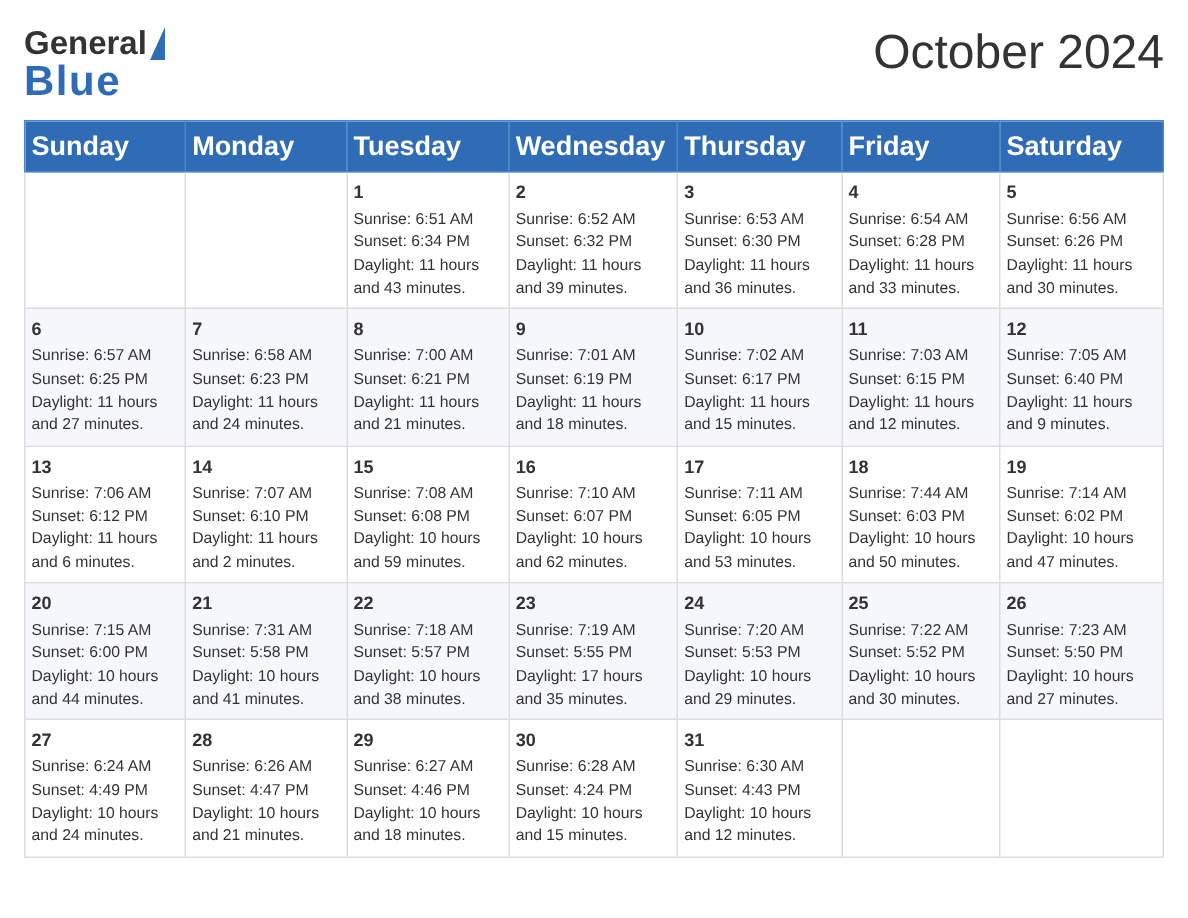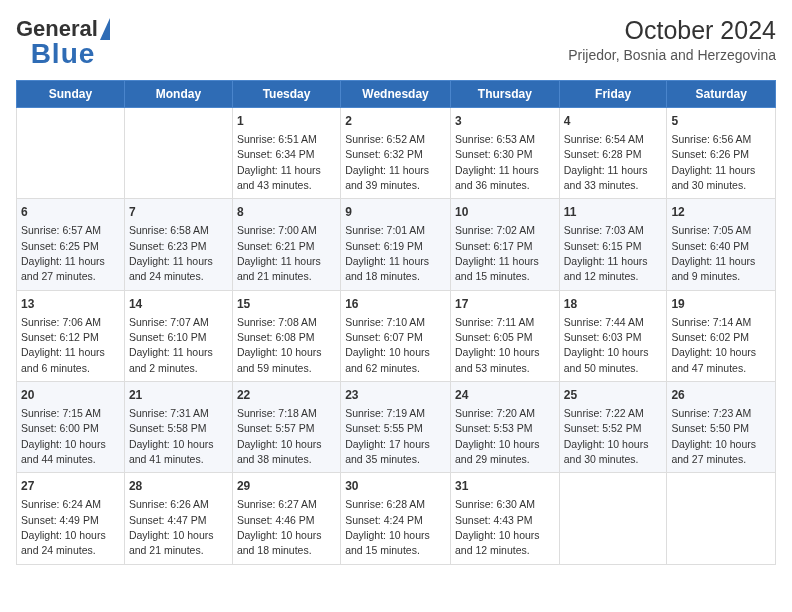--- a/index.html
+++ b/index.html
@@ -12,48 +12,48 @@
     }
     .header {
       display: flex;
       justify-content: space-between;
       align-items: flex-start;
       margin-bottom: 10px;
     }
     .logo {
       display: flex;
       flex-direction: column;
-      align-items: center;
+      align-items: flex-start;
     }
     .title-block {
       text-align: right;
     }
     .month-title {
-      font-size: 25px;
+      font-size: 32px;
       color: #333;
       font-weight: 300;
     }
     .location {
       font-size: 14px;
       color: #555;
       margin-top: 2px;
     }
     table {
       width: 100%;
       border-collapse: collapse;
       font-size: 11px;
     }
     thead tr {
       background: #2f6cb5;
       color: white;
     }
     thead th {
       padding: 6px 4px;
-      text-align: center;
-      font-size: 12px;
+      text-align: left;
+      font-size: 18px;
       font-weight: 600;
       border: 1px solid #4a85cc;
     }
     tbody tr {
       border-bottom: 1px solid #ccc;
     }
     tbody td {
       vertical-align: top;
       padding: 5px 4px;
       border: 1px solid #ddd;
@@ -84,21 +84,20 @@
 <div class="header">
   <div class="logo">
     <div style="display:flex; align-items:center; gap:0">
       <span style="font-size:22px; font-weight:bold; color:#333;">General</span>
       <span style="display:inline-block; width:0; height:0; border-left:10px solid transparent; border-bottom:22px solid #2f6cb5; margin-left:2px;"></span>
     </div>
     <div style="font-size:28px; font-weight:bold; color:#2f6cb5; margin-top:-4px; letter-spacing:1px;">Blue</div>
   </div>
   <div class="title-block">
     <div class="month-title">October 2024</div>
-    <div class="location">Prijedor, Bosnia and Herzegovina</div>
   </div>
 </div>
 
 <table>
   <thead>
     <tr>
     <th>Sunday</th>
         <th>Monday</th>
         <th>Tuesday</th>
         <th>Wednesday</th>

